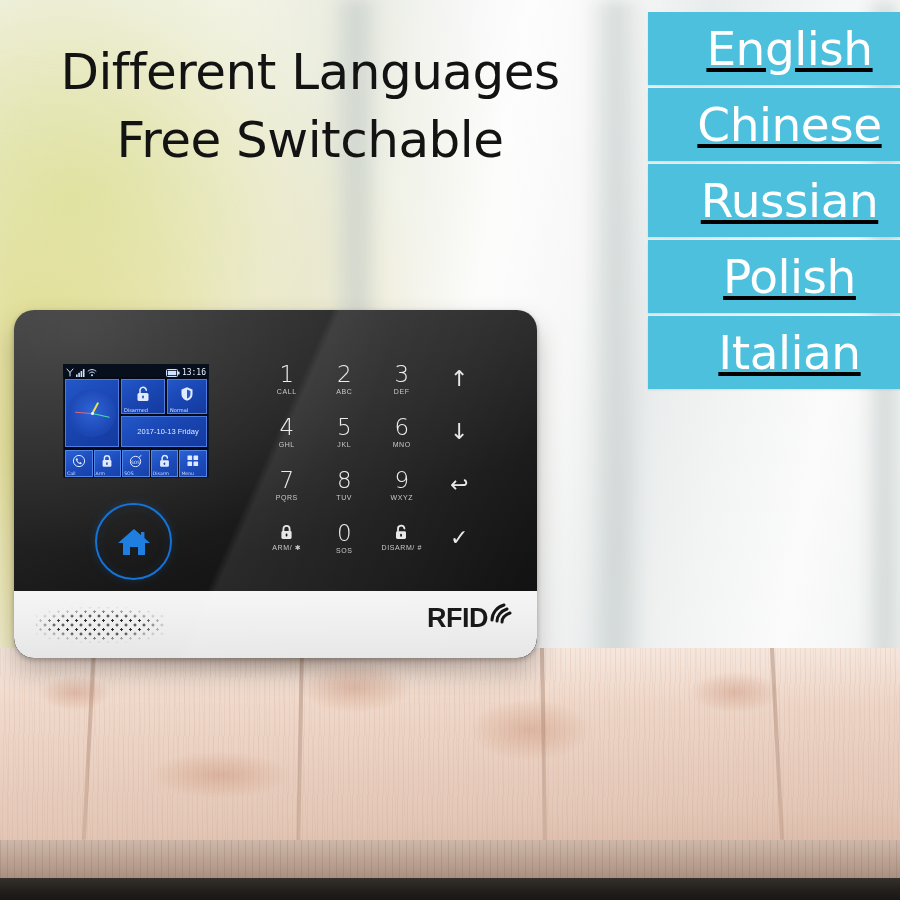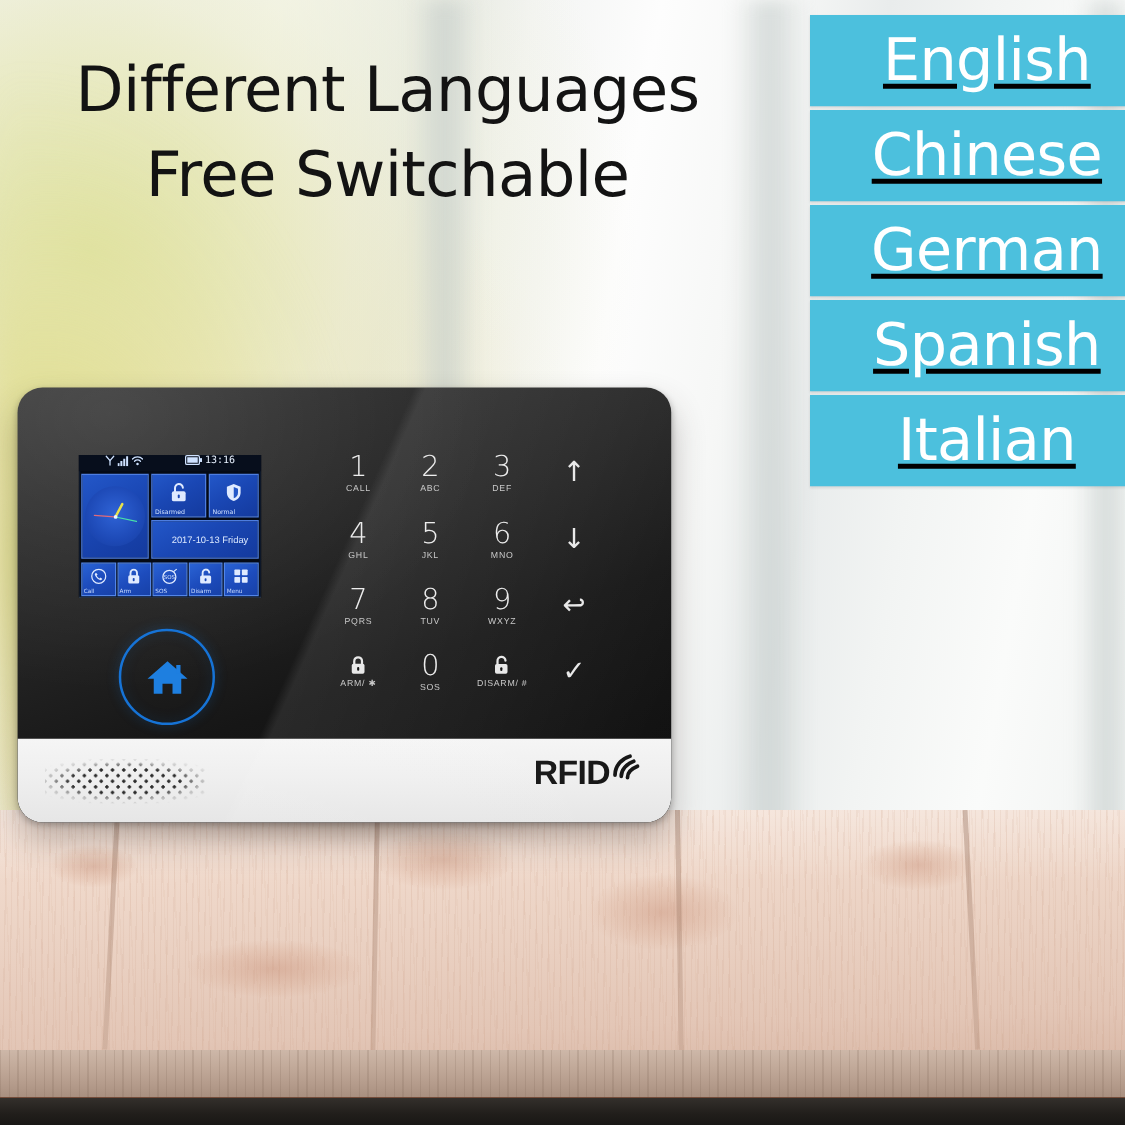--- a/index.html
+++ b/index.html
@@ -7,21 +7,21 @@
 
   html, body {
     width:900px; height:900px;
     overflow:hidden;
     font-family:"DejaVu Sans", sans-serif;
   }
 
   .stage {
     position:relative;
     width:900px; height:900px;
-    background:#c2410c;
+    background:#15803d;
     overflow:hidden;
   }
 
   
   .bg-room {
     position:absolute; left:0; top:0; width:900px; height:672px;
     background:
       radial-gradient(circle at 8% 30%, rgba(222,226,160,.95) 0%, rgba(232,233,200,.55) 22%, rgba(240,241,235,0) 46%),
       radial-gradient(circle at 3% 52%, rgba(236,212,120,.85) 0%, rgba(240,228,170,.45) 20%, rgba(240,240,235,0) 42%),
       radial-gradient(circle at 14% 62%, rgba(245,226,150,.7) 0%, rgba(245,236,200,.35) 18%, rgba(242,242,238,0) 40%),
@@ -190,22 +190,22 @@
     width:146px; height:114px;
     background:#040a16;
     z-index:34;
     overflow:hidden;
     box-shadow:inset 0 0 2px rgba(120,160,220,.35);
   }
   .lcd-status {
     position:relative;
     height:13px;
     background:#070e1c;
-    display:flex; align-items:flex-start;
-    padding:0 21px;
+    display:flex; align-items:flex-end;
+    padding:0 3px;
   }
   .lcd-status .left { display:flex; align-items:flex-end; gap:2px; }
   .lcd-status .right {
     margin-left:auto; display:flex; align-items:center; gap:2px;
   }
   .lcd-clock {
     color:#e9f2ff; font-size:8px; line-height:8px;
     font-family:"DejaVu Sans Mono", monospace;
   }
   .lcd-body { position:relative; height:101px; }
@@ -345,24 +345,24 @@
 Free Switchable</div>
 
   <div class="lang-list">
     <div class="lang-chip">
         <span>English</span>
       </div>
     <div class="lang-chip">
         <span>Chinese</span>
       </div>
     <div class="lang-chip">
-        <span>German</span>
+        <span>Russian</span>
       </div>
     <div class="lang-chip">
-        <span>Spanish</span>
+        <span>Polish</span>
       </div>
     <div class="lang-chip">
         <span>Italian</span>
       </div>
   </div>
 
   <div class="table-wrap">
     <div class="table-top">
       <div class="grain"></div>
       <div class="knot" style="left:40px;  top:28px;  width:70px;  height:34px;"></div>

